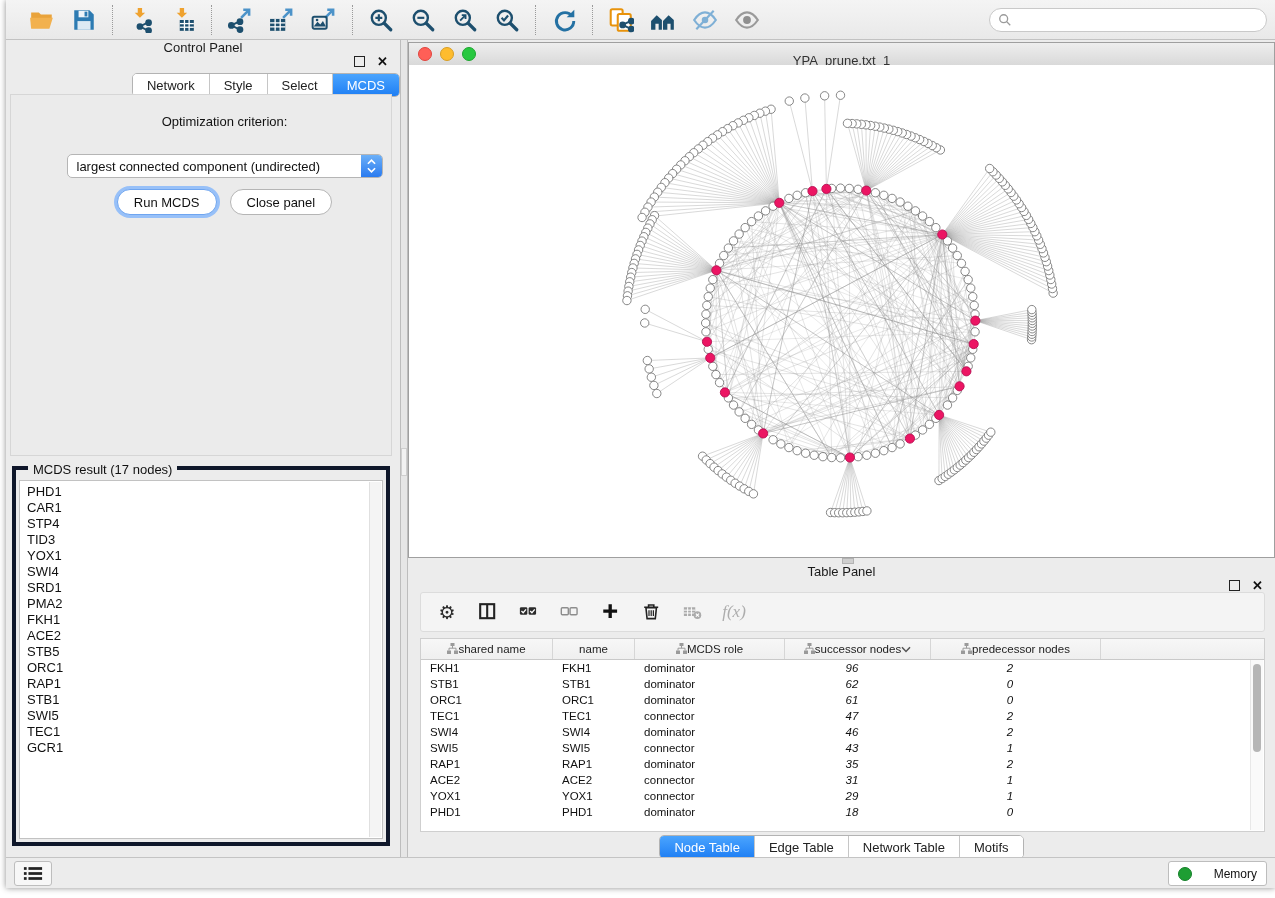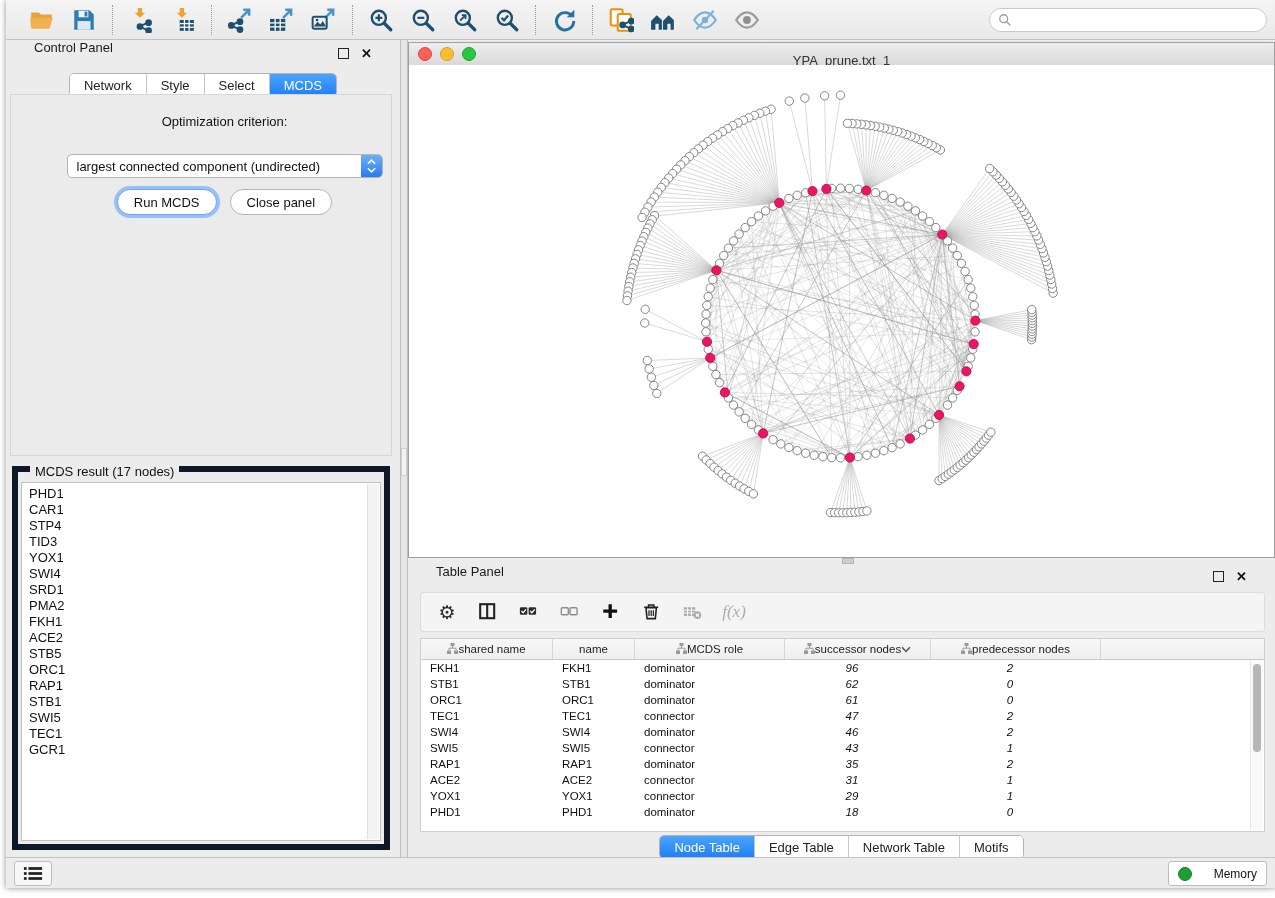--- a/index.html
+++ b/index.html
@@ -13,41 +13,41 @@
   .toolbar{position:absolute;left:0;top:0;right:0;height:40px;background:linear-gradient(#f4f4f4,#e9e9e9);border-bottom:1px solid #c2c2c2;display:flex;align-items:center;padding:0 8px;box-sizing:border-box;}
   .tgroup{display:flex;align-items:center;gap:14px;padding:0 14px;}
   .tsep{width:0;height:30px;border-left:1px dotted #9a9a9a;}
   .tbtn{width:28px;height:28px;display:flex;align-items:center;justify-content:center;cursor:pointer;}
   .tbtn svg{width:26px;height:26px;}
   .searchbox{margin-left:auto;width:278px;height:24px;background:#fff;border:1px solid #c9c9c9;border-radius:12px;display:flex;align-items:center;padding:0 8px;box-sizing:border-box;}
   .searchbox svg{width:14px;height:14px;margin-right:6px;flex:none;}
   .searchbox input{border:none;outline:none;flex:1;font:12px "Liberation Sans",sans-serif;background:transparent;}
   
   .cp{position:absolute;left:0;top:40px;width:394px;bottom:30px;background:#ececec;}
-  .panel-titlebar{height:26px;display:flex;padding:0 28px;}
+  .panel-titlebar{height:26px;display:flex;align-items:center;padding:0 12px;flex-direction:column;}
   .panel-title{font-size:13px;color:#1a1a1a;}
   .panel-btns{margin-left:auto;display:flex;align-items:center;gap:12px;}
   .float-ico{width:9px;height:9px;border:1.6px solid #222;display:inline-block;cursor:pointer;}
   .close-ico{font-size:13px;font-weight:700;color:#111;cursor:pointer;line-height:1;}
   .tabbar{display:flex;justify-content:center;}
   .seg{display:flex;height:22px;border:1px solid #b3b3b3;border-radius:5px;overflow:hidden;background:#fff;}
   .seg .tab{padding:0 14px;display:flex;align-items:center;font-size:13px;color:#222;background:#fff;border-left:1px solid #c6c6c6;cursor:pointer;white-space:nowrap;}
   .seg .tab:first-child{border-left:none;}
   .seg .tab.active{background:linear-gradient(#4aa4fe,#1f7ff4);color:#fff;}
-  .cp .tabbar{margin-top:7px;}
+  .cp .tabbar{margin-top:7px;justify-content:flex-end;}
   .cp-box{position:absolute;left:4px;right:8px;top:54px;height:360px;background:#ebebeb;border:1px solid #d6d6d6;padding-left:47px;}
   .opt-label{margin-top:19px;text-align:center;font-size:13px;color:#111;}
   .dropdown{margin:25px auto 0;width:316px;height:24px;background:#fff;border:1px solid #b5b5b5;border-radius:5px;display:flex;align-items:center;box-sizing:border-box;cursor:pointer;}
   .dropdown .val{flex:1;font-size:13px;color:#111;padding-left:9px;white-space:nowrap;overflow:hidden;}
   .dropdown .step{width:21px;align-self:stretch;background:linear-gradient(#6cb0f8,#2a7bf0);border-radius:0 4px 4px 0;display:flex;flex-direction:column;align-items:center;justify-content:center;gap:2px;}
   .dropdown .step svg{width:9px;height:6px;}
   .btnrow{margin-top:11px;display:flex;justify-content:center;gap:13px;}
   .pushbtn{height:24px;padding:0 16px;background:#fff;border:1px solid #b5b5b5;border-radius:13px;font-size:13px;color:#111;display:flex;align-items:center;cursor:pointer;}
   .pushbtn.focused{box-shadow:0 0 0 3px rgba(106,169,255,.65);border-color:#6fa5ef;}
-  .groupbox{position:absolute;left:6px;right:10px;top:426px;height:372px;border:6px solid #0f172a;}
+  .groupbox{position:absolute;left:6px;right:10px;top:426px;height:372px;border:4px solid #0f172a;}
   .grouplabel{position:absolute;top:-8px;left:12px;background:#ececec;padding:0 5px;font-size:13px;color:#111;}
   .mcds-list{position:absolute;left:3px;right:3px;top:10px;bottom:3px;background:#fff;border:1px solid #c2c2c2;overflow:hidden;padding:3px 0 0 7px;}
   .mcds-list .item{font-size:13px;line-height:16px;color:#111;cursor:default;}
   .list-scroll{position:absolute;top:1px;bottom:1px;right:1px;width:11px;background:#f4f4f4;border-left:1px solid #e0e0e0;}
   
   .vsplit{position:absolute;left:394px;width:8px;top:40px;bottom:30px;background:#e6e6e6;border-left:1px solid #bdbdbd;border-right:1px solid #bdbdbd;box-sizing:border-box;cursor:col-resize;}
   .vknob{position:absolute;top:408px;left:0;right:0;height:26px;background:#f2f2f2;border:1px solid #cfcfcf;}
   
   .rightcol{position:absolute;left:402px;right:0;top:40px;bottom:30px;}
   .netwin{position:absolute;left:0;right:0;top:2px;height:516px;border:1px solid #9f9f9f;box-sizing:border-box;background:#fff;}

